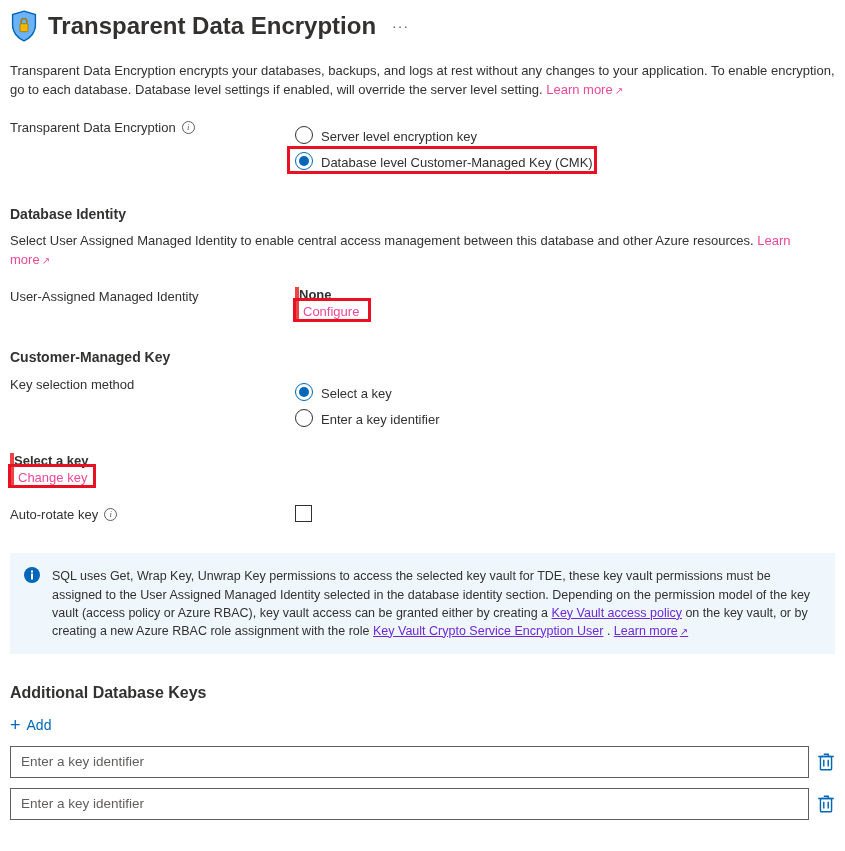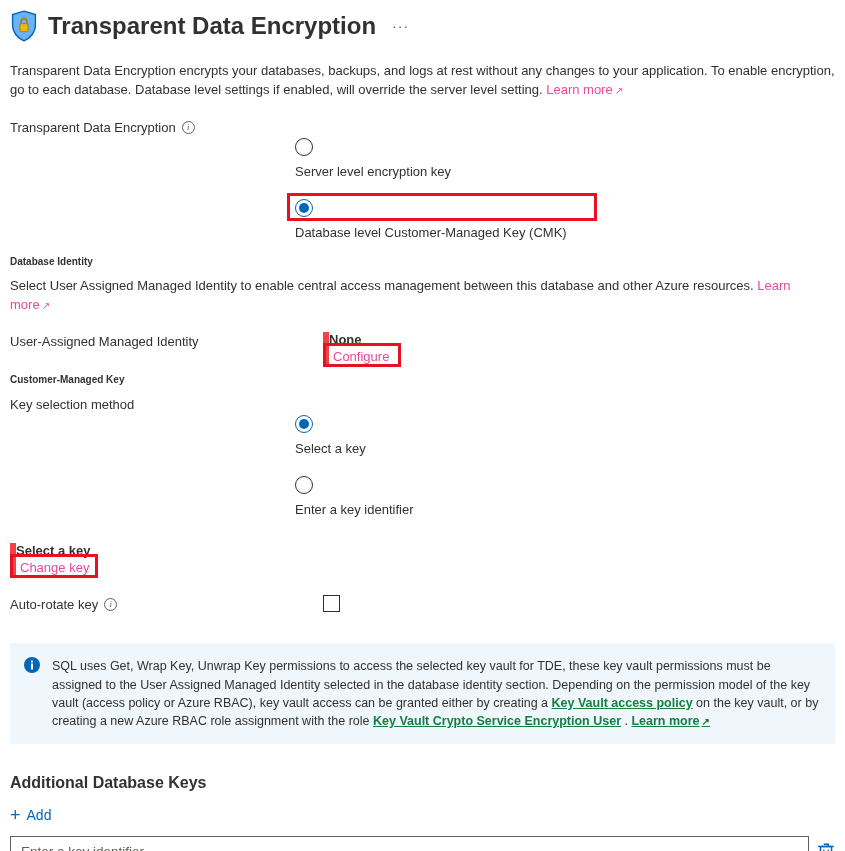--- a/index.html
+++ b/index.html
@@ -11,58 +11,58 @@
     color: #323130;
     width: 845px;
     background: #fff;
   }
   .header { display: flex; align-items: center; gap: 10px; margin-bottom: 20px; }
   .header h1 { font-size: 24px; font-weight: 600; margin: 0; }
   .shield { width: 28px; height: 32px; }
   .ellipsis { color: #605e5c; font-size: 14px; letter-spacing: 1px; padding-left: 6px; }
   .intro { margin: 20px 0 18px 0; line-height: 1.45; font-size: 13px; }
   a.link { color: #ec4899; text-decoration: none; cursor: pointer; }
-  a.ulink { color: #15803d; text-decoration: underline; cursor: pointer; font-weight: bold; }
+  a.ulink { color: #6d28d9; text-decoration: underline; cursor: pointer; }
   .ext-icon { font-size: 10px; margin-left: 2px; }
   .row { display: flex; align-items: flex-start; margin: 6px 0; }
   .label-col { width: 285px; padding-top: 2px; display: flex; align-items: center; gap: 6px; }
   .value-col { flex: 1; }
-  .section-h { font-weight: 600; font-size: 10px; margin: 8px 0 10px 0; }
+  .section-h { font-weight: 600; font-size: 14px; margin: 28px 0 10px 0; }
   .section-h2 { font-weight: 600; font-size: 16px; margin: 30px 0 14px 0; }
-  .radio-row { display: flex; align-items: flex-start; gap: 8px; margin: 20px 0 8px 0; position: relative; flex-direction: column; }
+  .radio-row { display: flex; align-items: flex-end; gap: 8px; margin: 8px 0 8px 0; position: relative; }
   .radio { width: 18px; height: 18px; border: 1px solid #323130; border-radius: 50%; display: inline-flex; align-items: center; justify-content: center; background:#fff; cursor:pointer; }
   .radio.checked { border-color: #0067b8; }
   .radio.checked::after { content:""; width:10px; height:10px; background:#0067b8; border-radius:50%; }
   .highlight-red { position: absolute; border: 3px solid #e81123; pointer-events: none; }
   .info-icon {
     width: 13px; height: 13px; border: 1px solid #605e5c; border-radius: 50%;
     font-size: 9px; line-height: 11px; text-align: center; color: #605e5c;
     font-style: italic; font-family: serif; cursor: default;
   }
-  .green-bar-block { border-left: 6px solid #ef4444; }
+  .green-bar-block { border-left: 4px solid #ef4444; }
   .bold { font-weight: 700; }
   .req { color: #a4262c; margin-left: 2px; }
   .checkbox { width: 17px; height: 17px; border: 1px solid #323130; background: #fff; cursor:pointer; display:inline-block; }
   .note-box {
     background: #eff6fc; padding: 14px 16px 14px 42px; margin: 28px 0 18px 0;
     font-size: 12.5px; line-height: 1.45; position: relative;
   }
   .note-box .note-icon { position:absolute; left:14px; top:14px; width:16px; height:16px; }
   .add-row { display:flex; align-items:center; gap:6px; color:#0067b8; font-size:14px; margin: 12px 0; cursor:pointer; }
   .plus { font-size: 18px; line-height: 1; }
   .key-input-row { display:flex; align-items:center; gap:8px; margin-bottom:10px; }
   .key-input {
     flex:1; border:1px solid #605e5c; padding:6px 10px; font-size:13.5px;
     color:#605e5c; height:32px; background:#fff;
   }
   .key-input::placeholder { color:#605e5c; }
   .trash { width:18px; height:20px; cursor:pointer; }
   .desc-text { margin: 8px 8px 16px 0; line-height:1.45; }
   .configure-wrap { position: relative; display:inline-block; padding: 2px 4px; }
-  .row-spaced { margin-top: 18px; gap: 28px; }
+  .row-spaced { margin-top: 18px; }
 </style>
 </head>
 <body>
 
 <div class="header">
   <svg class="shield" viewBox="0 0 24 28">
     <path d="M12 1 L22 4 V13 C22 20 17 25 12 27 C7 25 2 20 2 13 V4 Z" fill="#6cb2f7" stroke="#0063b1" stroke-width="1.2"></path>
     <rect x="8.5" y="12" width="7" height="7" rx="1" fill="#f2b800" stroke="#a57b00" stroke-width="0.8"></rect>
     <path d="M9.5 12 V10 a2.5 2.5 0 0 1 5 0 V12" fill="none" stroke="#a57b00" stroke-width="1.3"></path>
   </svg>

